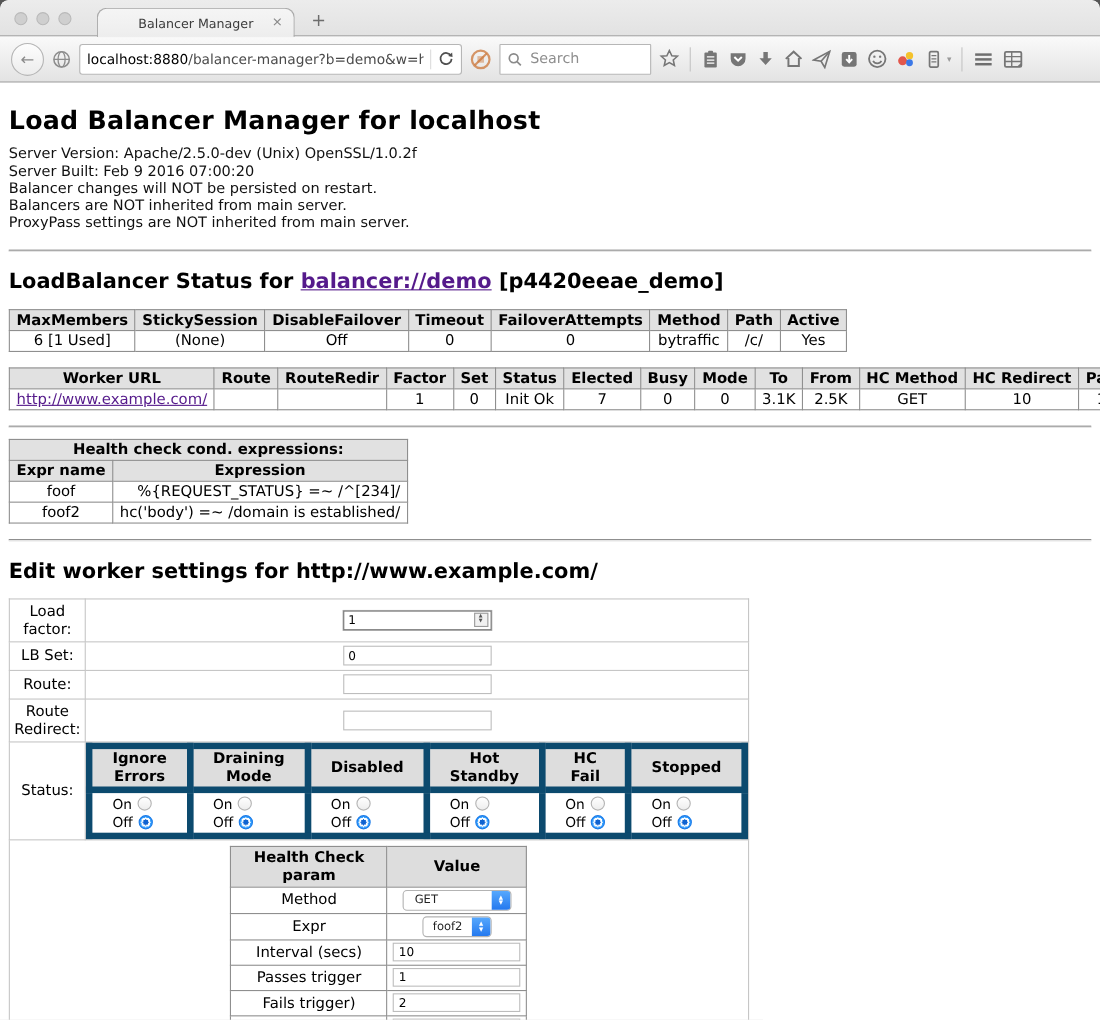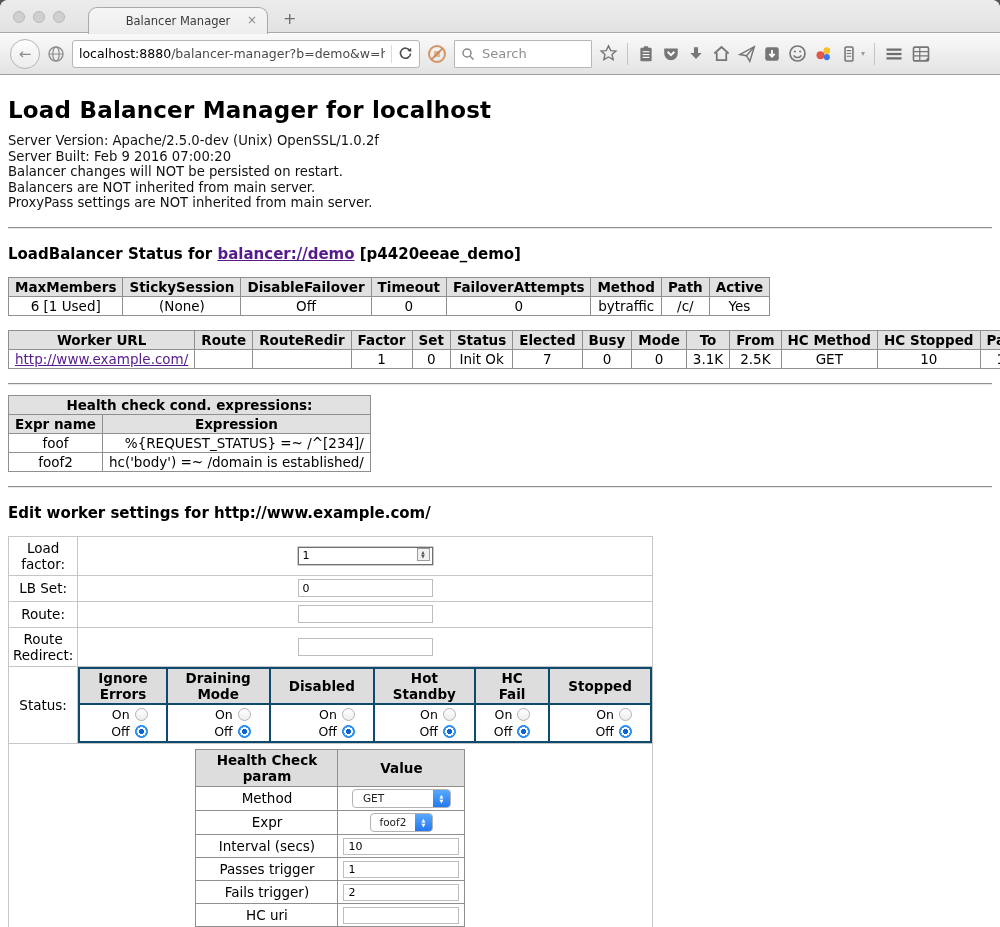--- a/index.html
+++ b/index.html
@@ -56,44 +56,44 @@
   .searchbar input::placeholder { color:#8e8e8e; }
   .tb-sep { width:1px; height:22px; background:#c4c4c4; margin:0 2px; }
   .caret { font-size:8px; color:#9a9a9a; margin-left:-4px; }
   
   .content { padding:0 8px; background:#fff; }
   h1.page-title { font-size:23px; margin:22px 0 10px 0; color:#000; letter-spacing:0.2px; }
   .info-lines { font-size:13.2px; color:#111; line-height:15.5px; margin-bottom:16px; }
   hr.rule { border:0; height:2px; margin:10px 0;
     border-top:1px solid #8f8f8f; border-bottom:1px solid #e8e8e8;
     background:#c9c9c9; }
-  h3.section { font-size:15px; margin:16px 0 14px 0; }
+  h3.section { font-size:19px; margin:16px 0 14px 0; }
   h3.section a { color:#551a8b; }
   .atable { border-collapse:collapse; font-size:13.5px; margin-bottom:14px; }
   .atable th, .atable td { border:1px solid #8f8f8f; padding:1px 6px; text-align:center; white-space:nowrap; }
   .atable th { background:#e1e1e1; font-weight:bold; }
   .atable a { color:#551a8b; }
   .worker-table { width:984px; }
   .expr-table td.expr-val { text-align:right; }
   
   .form-table { border-collapse:collapse; width:562px; font-size:13.5px; margin-bottom:4px; }
   .form-table > tbody > tr > td { border:1px solid #c6c6c6; padding:3px 4px; text-align:center; }
   .form-table td.flabel { width:101px; height:26px; }
   .tinput { width:135px; height:18px; border:1px solid #bdbdbd; font-size:11px;
     font-family:inherit; padding:1px 4px; background:#fff; }
   .numwrap { position:relative; display:inline-block; }
   .numwrap .tinput { border:1px solid #6f6f6f; box-shadow:0 0 0 0.5px #9a9a9a; }
   .spinner { position:absolute; right:3px; top:2px; width:13px; height:13px;
     border:1px solid #9b9b9b; background:#f1f1f1; display:flex; flex-direction:column;
     align-items:center; justify-content:center; line-height:4px; }
   .spinner i { font-style:normal; font-size:4.5px; color:#555; }
   .status-table { border-collapse:collapse; font-size:13.5px; width:100%; }
-  .status-table th, .status-table td { border:2px solid #0c4a6e; padding:1px 18px; text-align:center;margin-top:47px; }
+  .status-table th, .status-table td { border:6px solid #0c4a6e; padding:1px 18px; text-align:center;margin-top:47px; }
   .status-table th { background:#ddd; }
-  .radio-line { display:flex; align-items:center; justify-content:flex-end; gap:5px; height:17px; font-size:12.5px; }
+  .radio-line { display:flex; align-items:center; justify-content:flex-start; gap:5px; height:17px; font-size:12.5px; }
   input.radio { appearance:none; -webkit-appearance:none; width:13px; height:13px;
     border-radius:50%; border:1px solid #b3b3b3; background:linear-gradient(#fff,#ededed); margin:0; }
   input.radio:checked { border:1px solid #1a7ae8;
     background:radial-gradient(circle,#0f63d1 0 2.6px,#ffffff 2.6px 4.3px,#36a0fe 4.3px); }
   .hc-table { border-collapse:collapse; font-size:13.5px; margin:2px auto; }
   .hc-table th, .hc-table td { border:1px solid #8f8f8f; padding:2px 0; text-align:center; }
   .hc-table th { background:#ddd; }
   .hc-table td.hc-label { width:142px; height:23px; }
   .hc-table td.hc-value { width:127px; }
   .hc-input { width:116px; height:17px; border:1px solid #bdbdbd; font-size:11px;
@@ -298,21 +298,21 @@
       <th>RouteRedir</th>
       <th>Factor</th>
       <th>Set</th>
       <th>Status</th>
       <th>Elected</th>
       <th>Busy</th>
       <th>Mode</th>
       <th>To</th>
       <th>From</th>
       <th>HC Method</th>
-      <th>HC Stopped</th>
+      <th>HC Redirect</th>
       <th>Passes</th>
 
     </tr>
     <tr>
       <td><a href="#">http://www.example.com/</a></td>
       <td></td>
       <td></td>
       <td>1</td>
       <td>0</td>
       <td>Init Ok</td>

